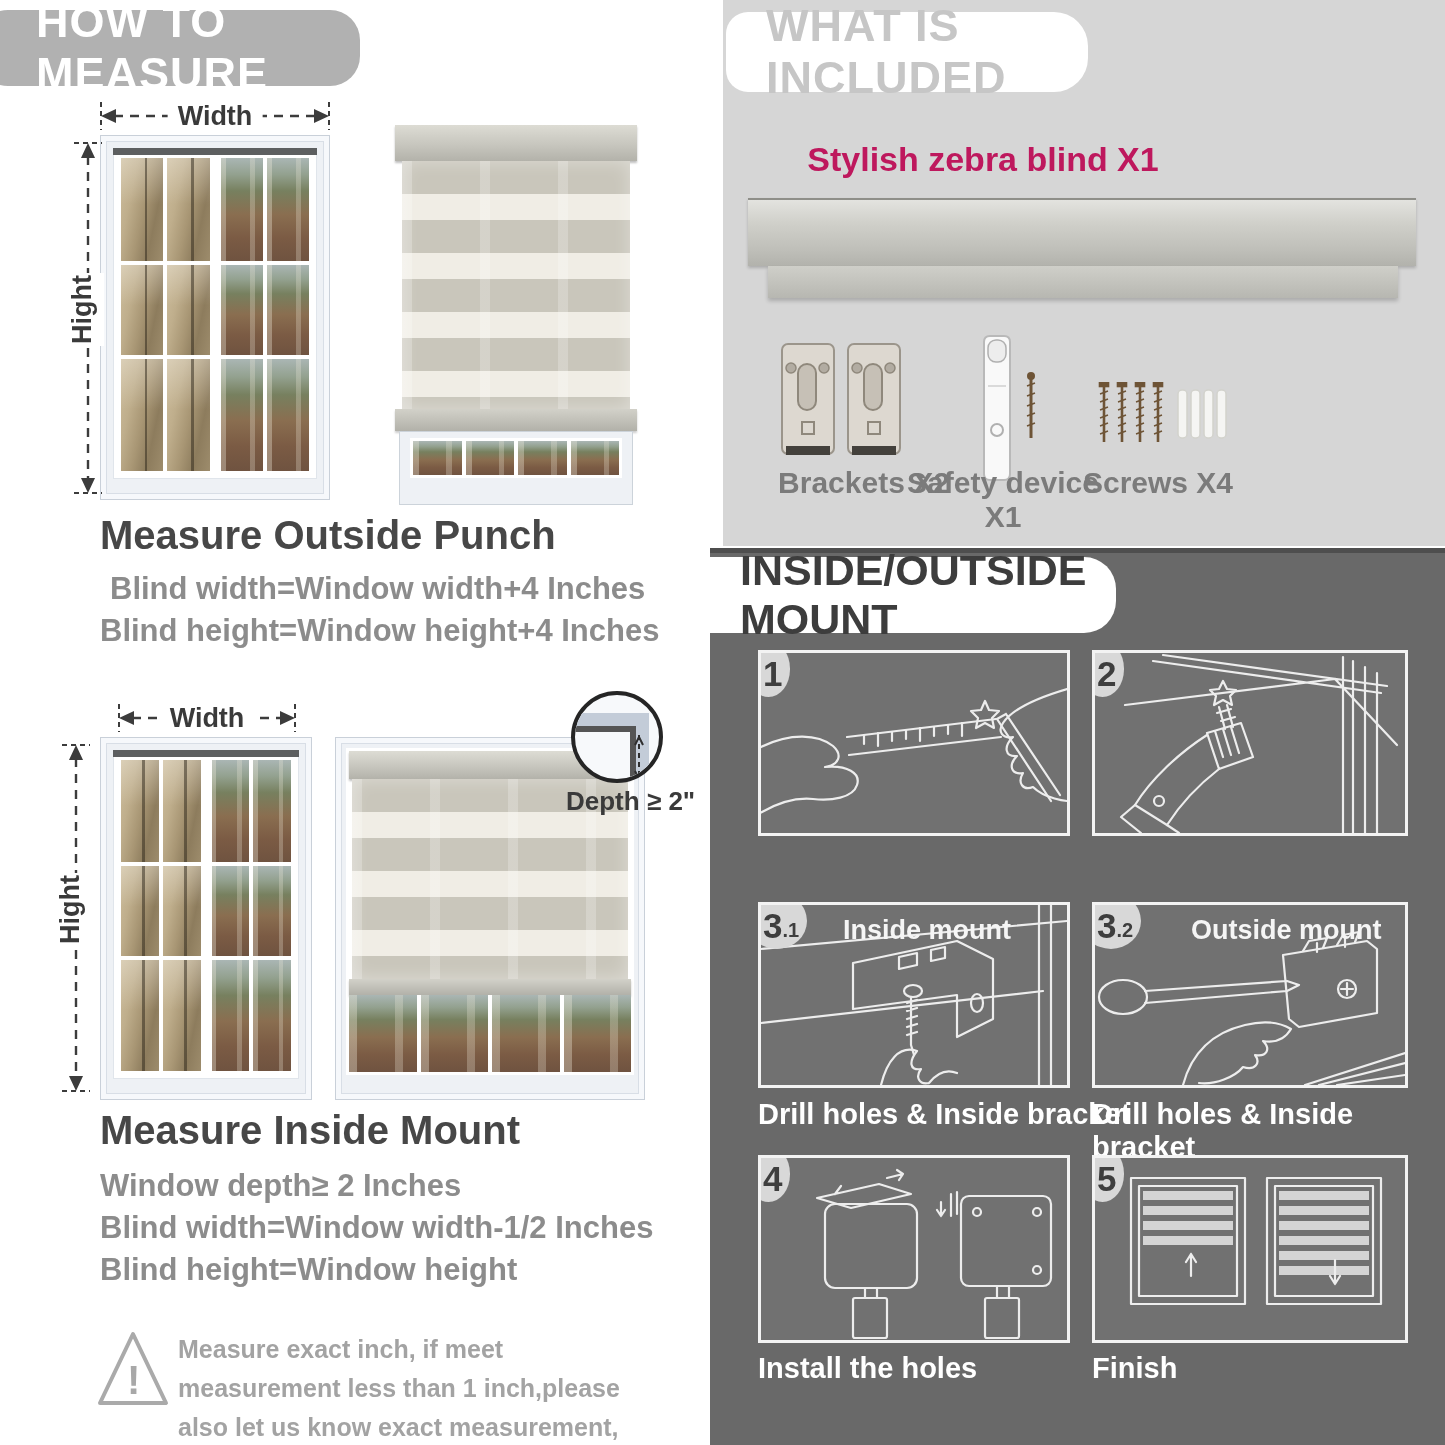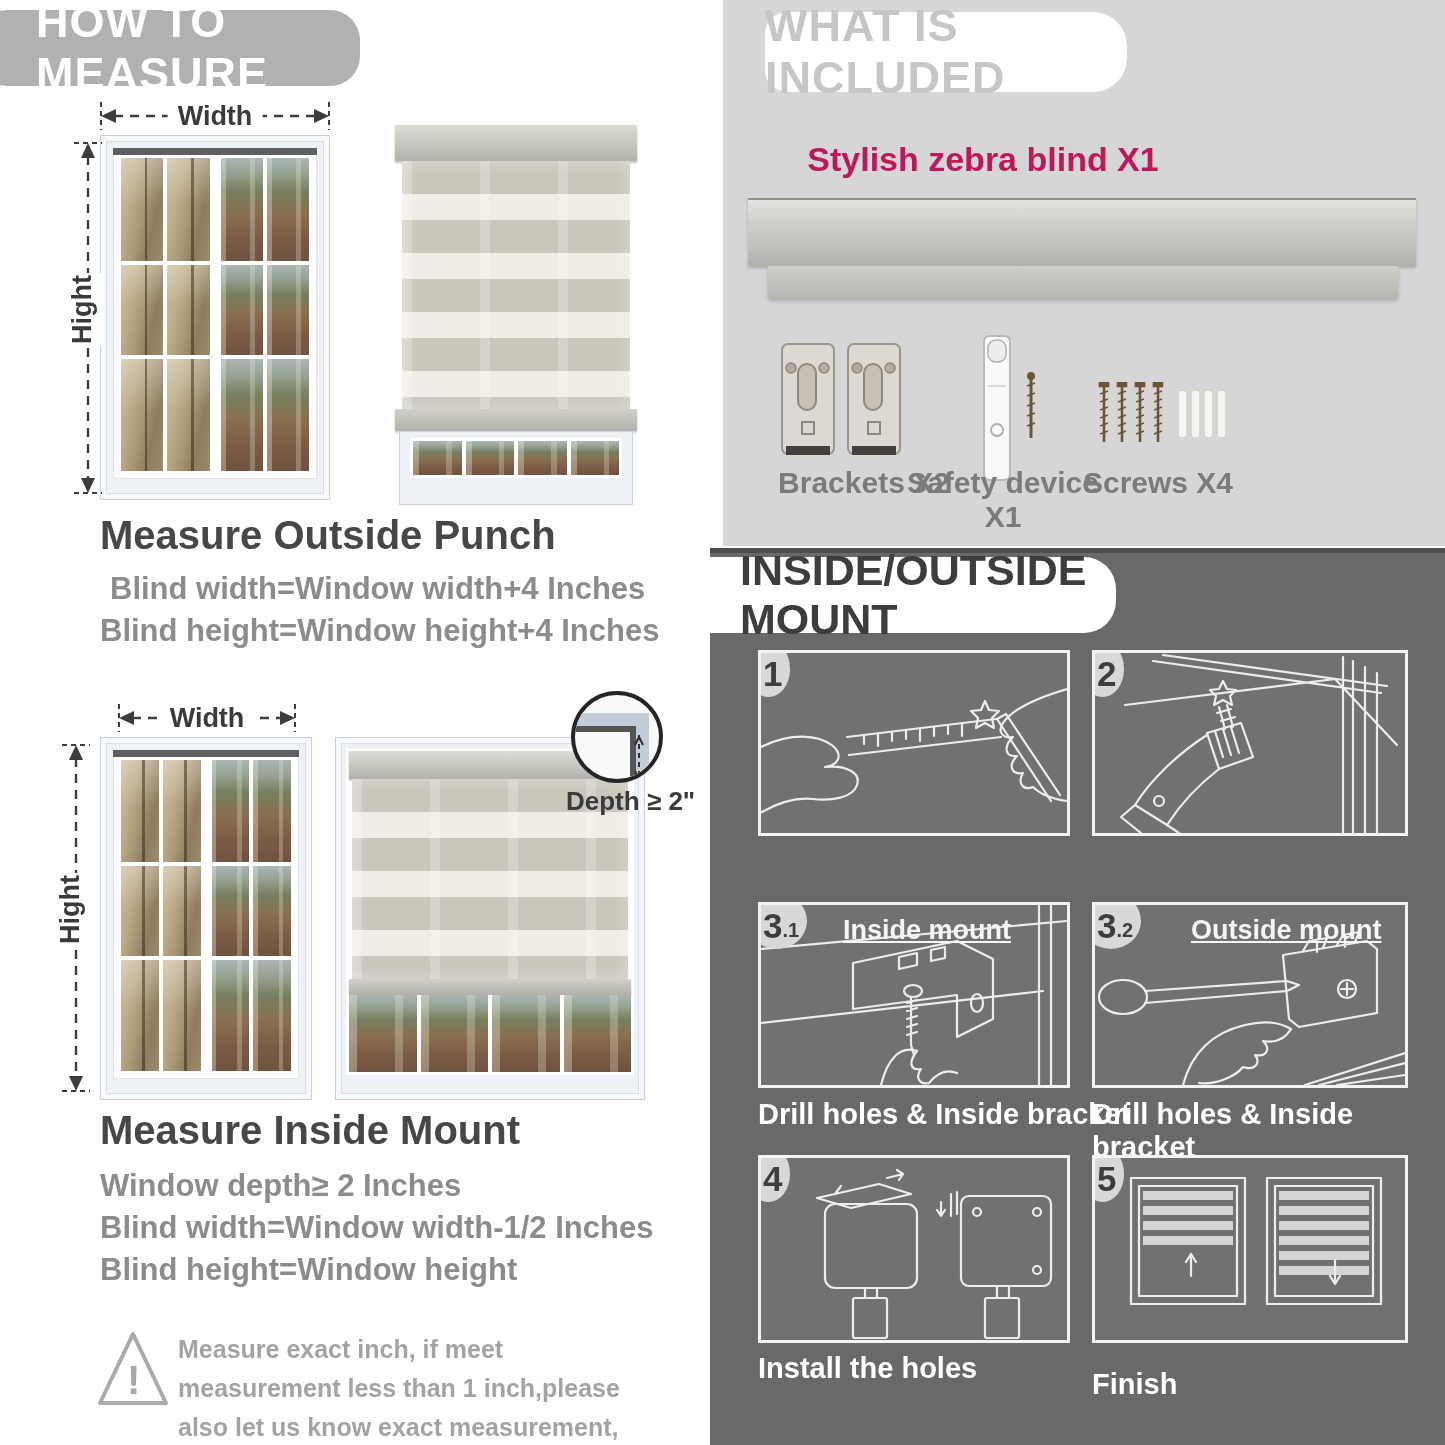--- a/index.html
+++ b/index.html
@@ -59,22 +59,22 @@
         background:#f7f9fb; overflow:hidden; z-index:5; }
   .depth-label{ position:absolute; font-size:26px; font-weight:bold; color:#3a3a3a; }
 
   
   .warn-text{ position:absolute; color:#a3a3a3; font-size:25px; font-weight:bold; line-height:1.55; }
   .warn-mark{ position:absolute; color:#a8a8a8; font-size:40px; font-weight:bold; }
 
   
   .inc-bg{ position:absolute; left:723px; top:0; width:722px; height:546px; background:#d6d6d6; }
   .inc-header{ position:absolute; left:726px; top:12px; width:362px; height:80px; background:#fff;
-               border-radius:22px 34px 34px 22px; display:flex; align-items:center; 
-               color:#c6c6c6; font-size:45px; font-weight:bold; letter-spacing:1px;margin-left:39px; }
+               border-radius:22px 34px 34px 22px; display:flex; align-items:center; padding-left:40px;
+               color:#c6c6c6; font-size:45px; font-weight:bold; letter-spacing:1px; }
   .inc-product{ position:absolute; left:713px; top:140px; width:540px; text-align:center;
                 color:#be185d; font-size:34px; font-weight:bold; }
   .headrail-a{ position:absolute; left:748px; top:198px; width:668px; height:68px;
                background:linear-gradient(180deg,#e3e3df 0%,#d0d0ca 35%,#bfbfb9 75%,#b2b2ac 100%);
                border-top:2px solid #8f8f89; box-shadow:0 2px 3px rgba(0,0,0,.2); }
   .headrail-b{ position:absolute; left:768px; top:266px; width:630px; height:32px;
                background:linear-gradient(180deg,#cfcfc9,#b7b7b1); box-shadow:0 3px 4px rgba(0,0,0,.2); }
   .inc-label{ position:absolute; top:466px; width:232px; text-align:center;
               color:#7b7b7b; font-size:30px; font-weight:bold; }
 
@@ -82,21 +82,21 @@
   .mnt-bg{ position:absolute; left:710px; top:548px; width:735px; height:897px; background:#696969;
            border-top:5px solid #4e4e4e; }
   .mnt-header{ position:absolute; left:710px; top:557px; width:406px; height:76px; background:#fff;
                border-radius:0 32px 32px 0; display:flex; align-items:center; padding-left:30px;
                color:#3d3d3d; font-size:43px; font-weight:bold; }
   .panel{ position:absolute; border:3px solid #f3f3f3; background:#717171; overflow:hidden; }
   .badge{ position:absolute; top:-12px; left:-14px; height:56px; background:#d8d8d8; border-radius:50%;
           display:flex; align-items:flex-end; justify-content:center; padding:0 8px 3px 16px;
           color:#3e3e3e; font-weight:bold; font-size:35px; z-index:2; }
   .badge .sub{ font-size:20px; padding-bottom:4px; }
-  .panel-label{ position:absolute; left:82px; top:10px; color:#f5f5f5; font-size:27px; font-weight:bold; z-index:2;text-decoration:underline; }
+  .panel-label{ position:absolute; left:82px; top:10px; color:#f5f5f5; font-size:27px; font-weight:bold; z-index:2; }
   .caption{ position:absolute; color:#fff; font-size:29px; font-weight:bold; }
   .art{ position:absolute; inset:0; width:100%; height:100%; }
   .ln{ fill:none; stroke:#ededed; stroke-width:2.2; stroke-linecap:round; stroke-linejoin:round; }
   .bar{ fill:#d4d4d4; stroke:none; }
 
   
   .icon-abs{ position:absolute; }
 </style>
 </head>
 <body>
@@ -440,15 +440,15 @@
       <rect class="ln" x="180" y="28" width="98" height="110"></rect>
       <rect class="bar" x="184" y="33" width="90" height="9"></rect>
       <rect class="bar" x="184" y="48" width="90" height="9"></rect>
       <rect class="bar" x="184" y="63" width="90" height="9"></rect>
       <rect class="bar" x="184" y="78" width="90" height="9"></rect>
       <rect class="bar" x="184" y="93" width="90" height="9"></rect>
       <rect class="bar" x="184" y="108" width="90" height="9"></rect>
       <path class="ln" d="M240,102 L240,126 M240,126 l-5,-8 M240,126 l5,-8"></path>
     </svg>
   </div>
-  <div class="caption" style="left:1092px; top:1352px;margin-top:16px;">Finish</div>
+  <div class="caption" style="left:1092px; top:1352px;">Finish</div>
 
 </div>
 
 </body></html>

